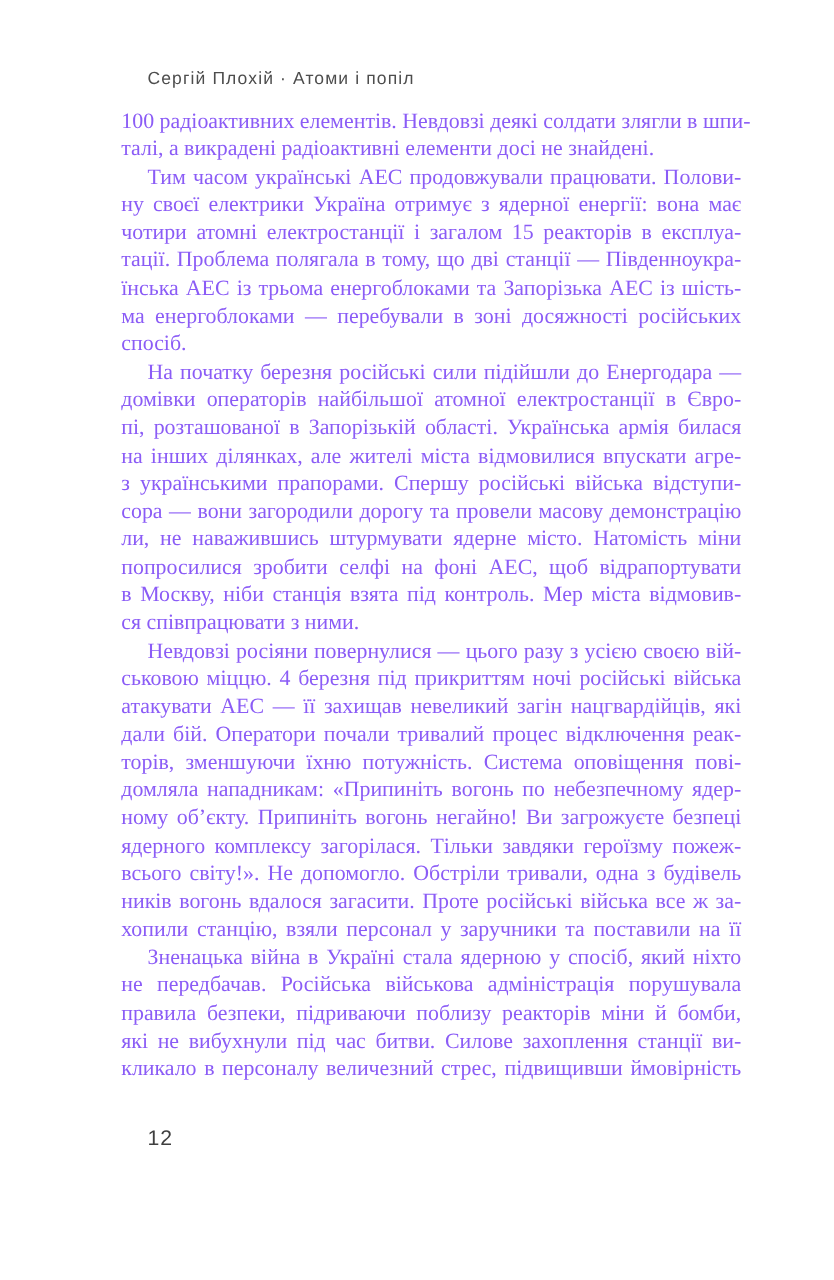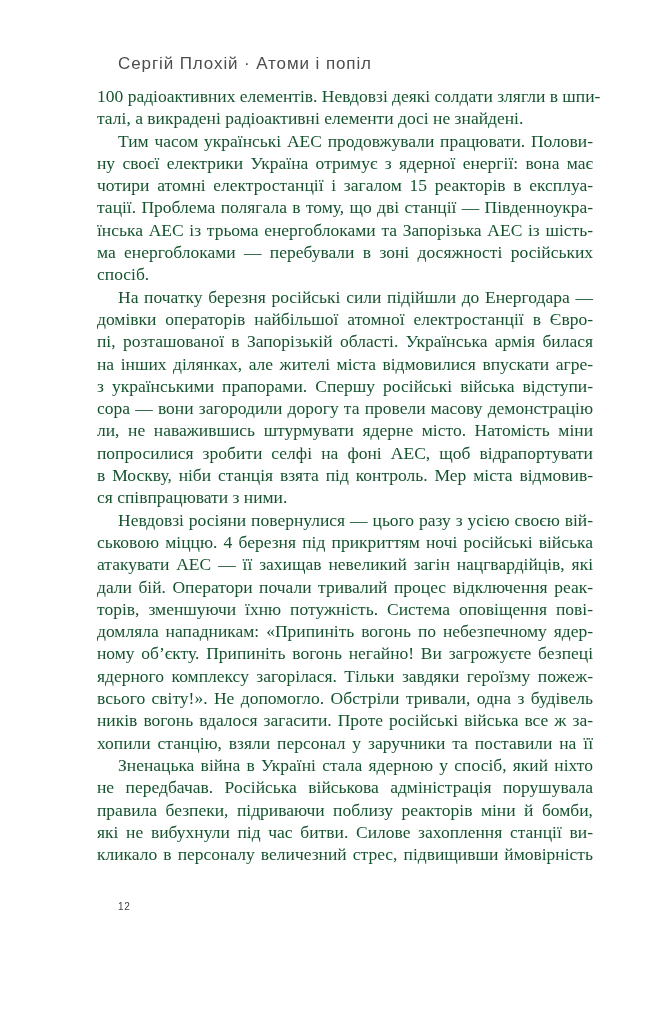--- a/index.html
+++ b/index.html
@@ -8,48 +8,48 @@
     width: 667px;
     height: 1024px;
     background: #ffffff;
     overflow: hidden;
   }
   .running-header {
     position: absolute;
     left: 118px;
     top: 54px;
     font-family: "Liberation Sans", sans-serif;
-    font-size: 17px;
+    font-size: 14px;
     letter-spacing: 0.9px;
     color: #4d4d4d;
     white-space: nowrap;
   }
   .body-text {
     position: absolute;
     left: 97px;
     top: 85px;
     width: 496px;
     font-family: "Liberation Serif", "DejaVu Serif", serif;
     font-size: 17.5px;
     line-height: 22.3px;
-    color: #14532d;
+    color: #8b5cf6;
   }
   .line {
     white-space: nowrap;
     text-align: justify;
     text-align-last: justify;
   }
   .line.indent { padding-left: 21px; }
   .line.para-end { text-align-last: left; }
   .page-number {
     position: absolute;
     left: 118px;
     top: 901px;
     font-family: "Liberation Sans", sans-serif;
-    font-size: 10px;
+    font-size: 17px;
     letter-spacing: 0.8px;
     color: #3f3f3f;
   }
 </style>
 </head>
 <body>
 
 <div class="page">
   <div class="running-header">Сергій Плохій · Атоми і попіл</div>
 

